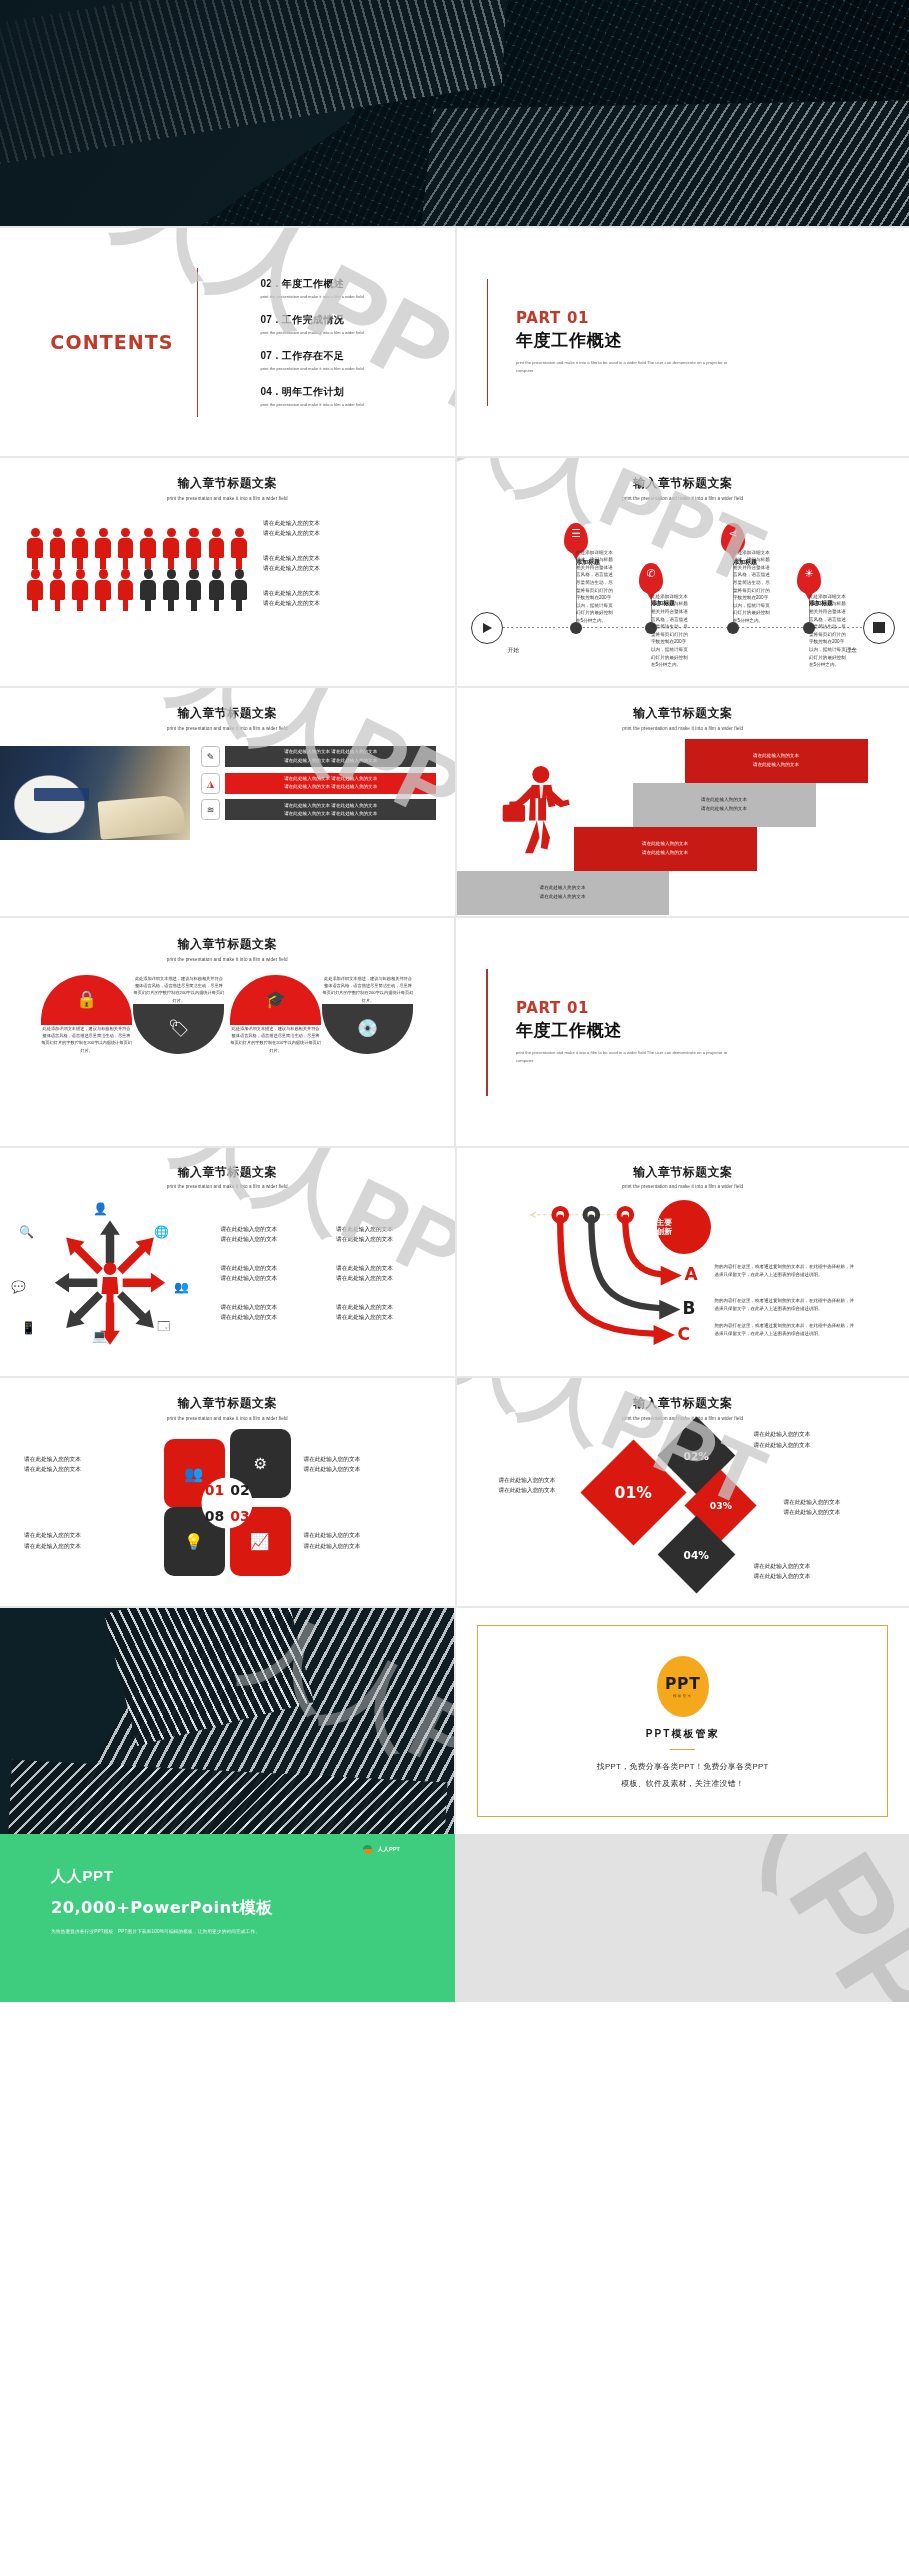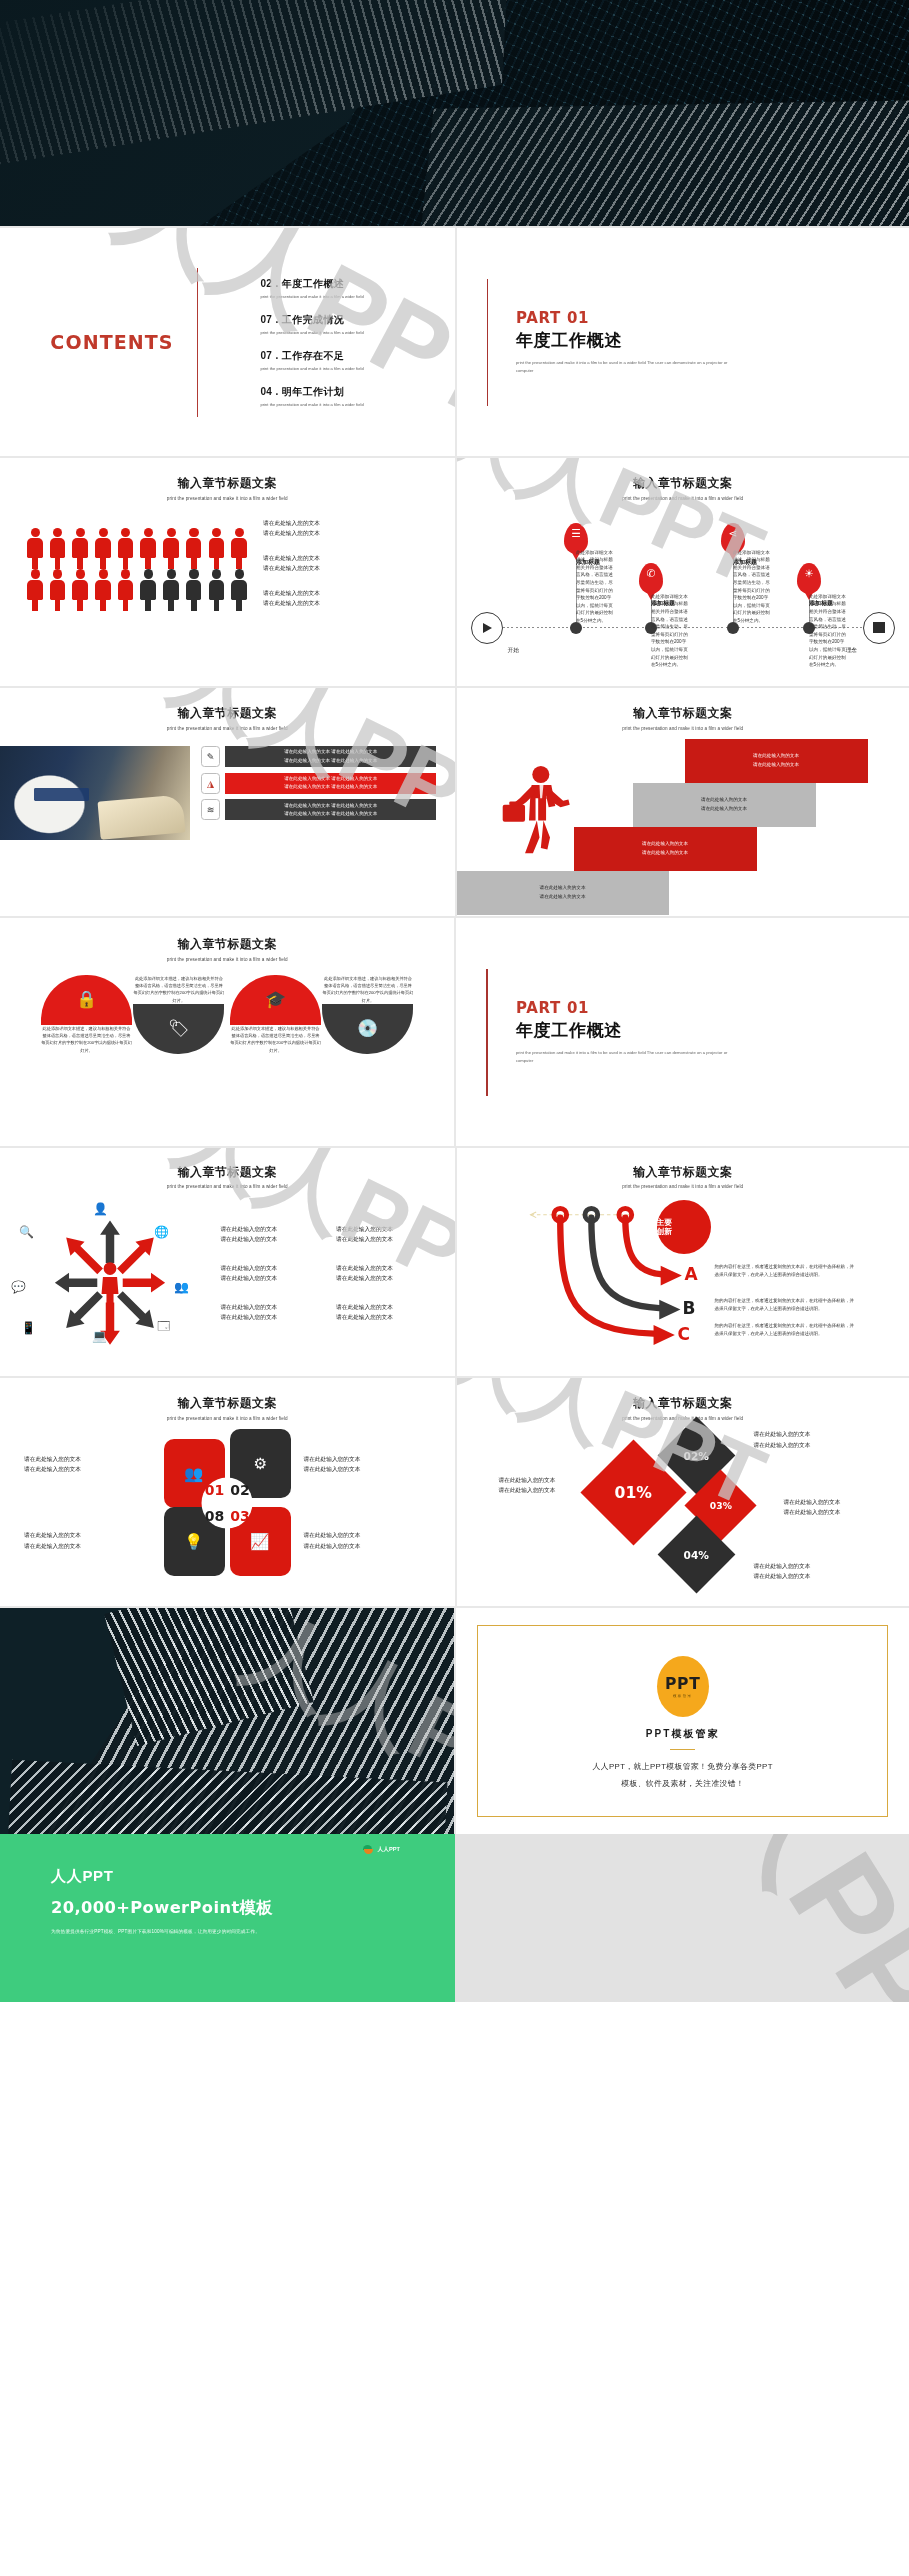--- a/index.html
+++ b/index.html
@@ -704,21 +704,21 @@
 
     <div class="slide promo">
       <div class="promo-box">
         <div class="ppt-egg">
           <b>PPT</b>
           <i>模板管家</i>
         </div>
         <div class="promo-name">PPT模板管家</div>
         <div class="promo-dash"></div>
         <div class="promo-desc">
-          <div>人人PPT，就上PPT模板管家！免费分享各类PPT</div>
+          <div>找PPT，免费分享各类PPT！免费分享各类PPT</div>
           <div>模板、软件及素材，关注准没错！</div>
         </div>
       </div>
     </div>
   </div>
 
   <div class="footer">
     <div class="footer-green">
       <div class="footer-logo">
         <span class="mark"></span>

